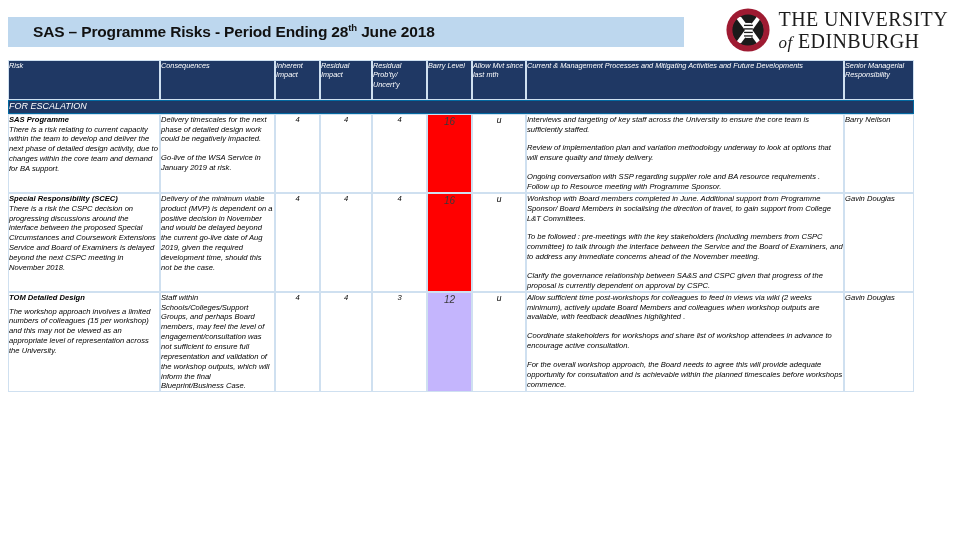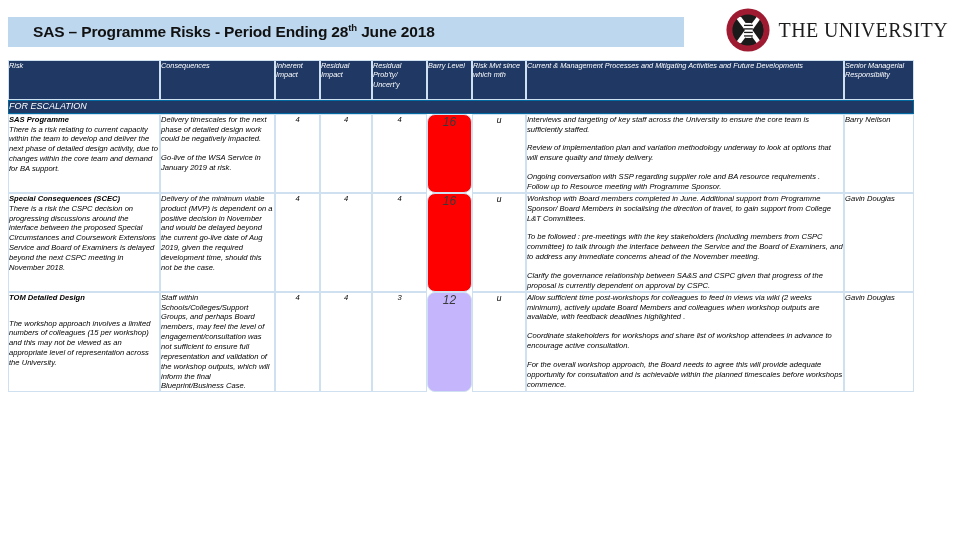--- a/index.html
+++ b/index.html
@@ -135,23 +135,22 @@
     padding-right: 0;
   }
   td.mvt {
     text-align: center;
     font-size: 8.5px;
     padding-left: 0;
     padding-right: 0;
   }
   td.risklevel {
     text-align: center;
-    font-size: 12px;
+    font-size: 10px;
     color: #3a3a3a;
-    border-radius: 8px;
   }
   .p {
     margin: 0 0 0 0;
   }
   .p + .p {
     margin-top: 9px;
   }
   .rowtitle {
     font-weight: bold;
   }
@@ -179,20 +178,21 @@
     <rect x="44" y="34" width="14" height="34" fill="#ffffff"></rect>
     <rect x="41" y="38" width="20" height="3" fill="#1a1a1a"></rect>
     <rect x="41" y="46" width="20" height="3" fill="#1a1a1a"></rect>
     <rect x="41" y="54" width="20" height="3" fill="#1a1a1a"></rect>
     <rect x="41" y="62" width="20" height="3" fill="#1a1a1a"></rect>
     <circle cx="50" cy="50" r="40" fill="none" stroke="#9e1b32" stroke-width="9"></circle>
     <circle cx="50" cy="50" r="45" fill="none" stroke="#9e1b32" stroke-width="2"></circle>
   </svg>
   <div id="logo-wordmark">
     <div class="wm-line1">THE UNIVERSITY</div>
+    <div class="wm-line2"><span class="wm-of">of</span> <span>EDINBURGH</span></div>
   </div>
 </div>
 
 <table id="risk-table">
   <colgroup>
     <col style="width:152px">
     <col style="width:115px">
     <col style="width:45px">
     <col style="width:52px">
     <col style="width:55px">
@@ -202,21 +202,21 @@
     <col style="width:70px">
   </colgroup>
   <thead>
     <tr>
       <th>Risk</th>
       <th>Consequences</th>
       <th>Inherent Impact</th>
       <th>Residual Impact</th>
       <th>Residual Prob'ty/ Uncert'y</th>
       <th>Barry Level</th>
-      <th>Risk Mvt since which mth</th>
+      <th>Allow Mvt since last mth</th>
       <th>Current &amp; Management Processes and Mitigating Activities and Future Developments</th>
       <th>Senior Managerial Responsibility</th>
     </tr>
   </thead>
   <tbody>
     <tr class="escalation-row">
       <td colspan="9">FOR ESCALATION</td>
     </tr>
 
     <tr>
@@ -238,21 +238,21 @@
         <div class="p">Review of implementation plan and variation methodology underway to look at options that will ensure quality and timely delivery.</div>
         <div class="p">Ongoing conversation with SSP regarding supplier role and BA resource requirements . Follow up to Resource meeting with Programme Sponsor.</div>
       </td>
       <td>
         <span class="nowrapname">Barry Neilson</span>
       </td>
     </tr>
 
     <tr>
       <td>
-        <div class="p rowtitle">Special Consequences (SCEC)</div>
+        <div class="p rowtitle">Special Responsibility (SCEC)</div>
         <div class="p" style="margin-top:0">There is a risk the CSPC decision on progressing discussions around the interface between the proposed Special Circumstances and Coursework Extensions Service and Board of Examiners is delayed beyond the next CSPC meeting in November 2018.</div>
       </td>
       <td>
         <div class="p">Delivery of the minimum viable product (MVP) is dependent on a positive decision in November and would be delayed beyond the current go-live date of Aug 2019, given the required development time, should this not be the case.</div>
       </td>
       <td class="num">4</td>
       <td class="num">4</td>
       <td class="num">4</td>
       <td class="risklevel" style="background:#ff0000">16</td>
       <td class="mvt">u</td>
@@ -262,21 +262,21 @@
         <div class="p">Clarify the governance relationship between SA&amp;S and CSPC given that progress of the proposal is currently dependent on approval by CSPC.</div>
       </td>
       <td>
         <span class="nowrapname">Gavin Douglas</span>
       </td>
     </tr>
 
     <tr>
       <td>
         <div class="p rowtitle">TOM Detailed Design</div>
-        <div class="p" style="margin-top:16px">The workshop approach involves a limited numbers of colleagues (15 per workshop) and this may not be viewed as an appropriate level of representation across the University.</div>
+        <div class="p" style="margin-top:4px">The workshop approach involves a limited numbers of colleagues (15 per workshop) and this may not be viewed as an appropriate level of representation across the University.</div>
       </td>
       <td>
         <div class="p">Staff within Schools/Colleges/Support Groups, and perhaps Board members, may feel the level of engagement/consultation was not sufficient to ensure full representation and validation of the workshop outputs, which will inform the final Blueprint/Business Case.</div>
       </td>
       <td class="num">4</td>
       <td class="num">4</td>
       <td class="num">3</td>
       <td class="risklevel" style="background:#c4b5fd">12</td>
       <td class="mvt">u</td>
       <td>

